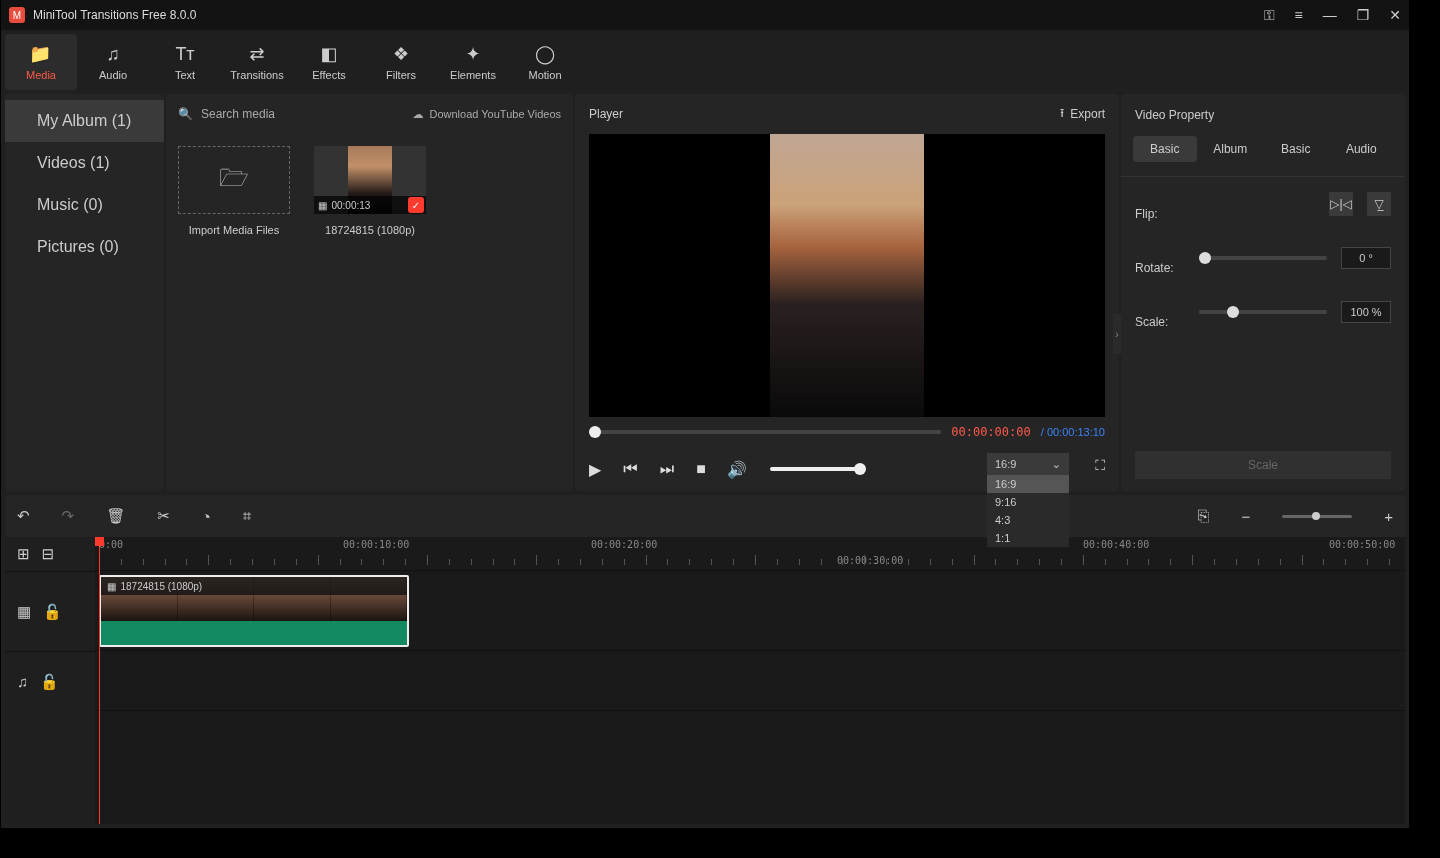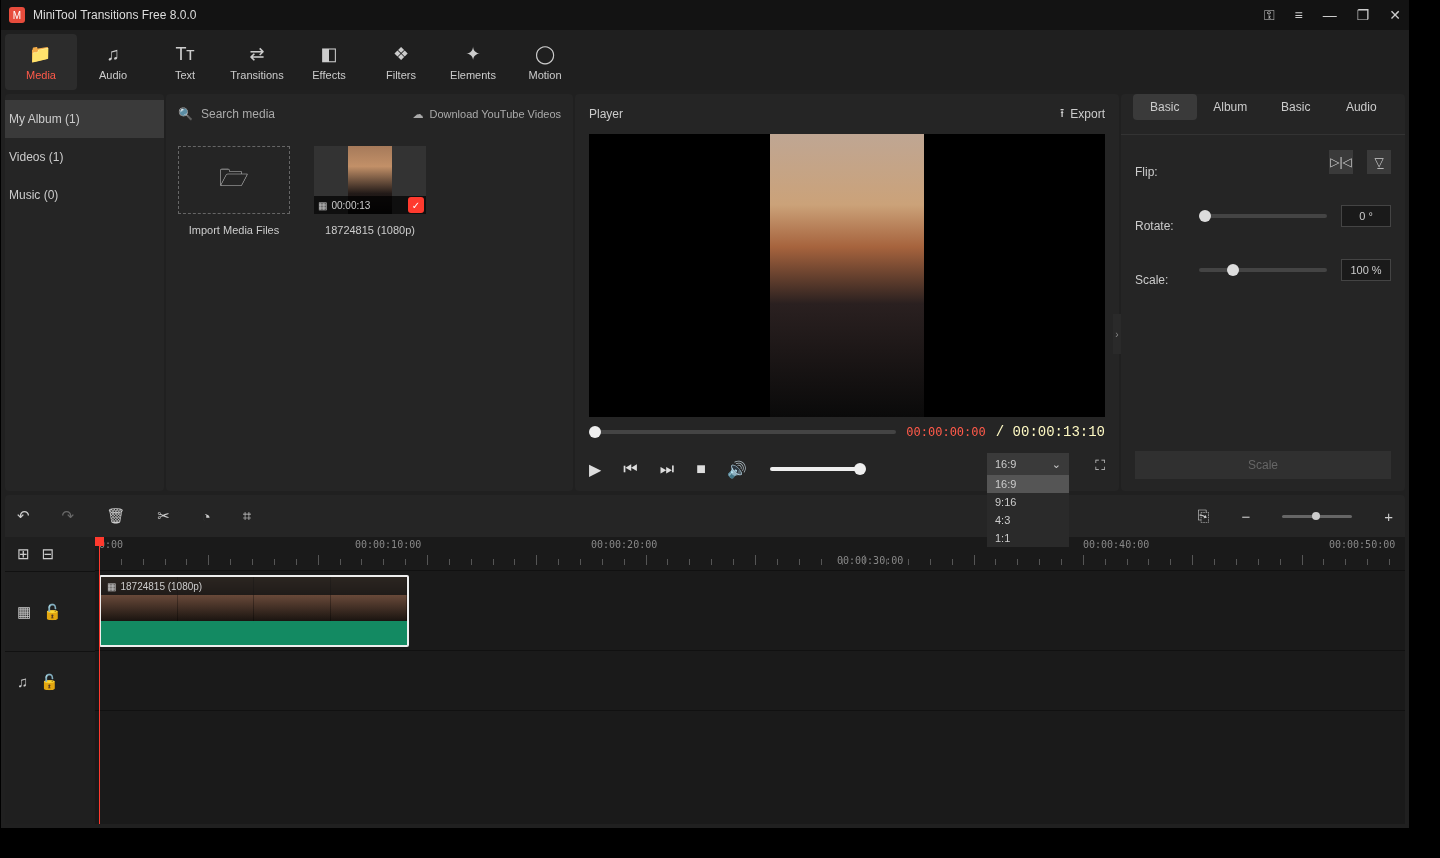--- a/index.html
+++ b/index.html
@@ -14,21 +14,21 @@
 .key-icon { color: #f0b030; }
 
 .top-tabs { display: flex; height: 60px; background: #1f1f1f; gap: 0; padding: 4px 4px 0 4px; }
 .top-tab { width: 72px; display: flex; flex-direction: column; align-items: center; justify-content: center; gap: 4px; color: #ccc; font-size: 11px; cursor: pointer; border-radius: 4px; }
 .top-tab.active { background: #2c2c2c; color: #ff5a4a; }
 .top-tab .icon { font-size: 18px; }
 
 .main-row { display: flex; height: 405px; }
 
 .left-panel { width: 159px; background: #252525; display: flex; flex-direction: column; padding: 6px 0; margin: 4px 2px 4px 4px; border-radius: 4px; }
-.album-item { padding: 12px 4px; font-size: 12px; cursor: pointer; }
+.album-item { padding: 12px 32px; font-size: 16px; cursor: pointer; }
 .album-item.active { background: #3a3a3a; }
 
 .media-panel { width: 407px; background: #252525; display: flex; flex-direction: column; margin: 4px 2px 4px 0; border-radius: 4px; }
 .media-header { display: flex; align-items: center; height: 40px; padding: 0 12px; gap: 8px; color: #aaa; }
 .media-header .search { flex: 1; }
 .media-header .dl { font-size: 11px; display: flex; align-items: center; gap: 6px; }
 
 .media-grid { display: flex; gap: 24px; padding: 12px; }
 .media-card { width: 112px; display: flex; flex-direction: column; align-items: center; gap: 10px; }
 .import-box { width: 112px; height: 68px; border: 1px dashed #666; display: flex; align-items: center; justify-content: center; font-size: 24px; color: #bbb; }
@@ -41,21 +41,21 @@
 .player-panel { flex: 1; background: #252525; display: flex; flex-direction: column; margin: 4px 2px 4px 0; border-radius: 4px; }
 .player-header { display: flex; align-items: center; height: 40px; padding: 0 14px; }
 .player-header .pt { flex: 1; }
 .export-btn { display: flex; align-items: center; gap: 6px; font-size: 12px; cursor: pointer; }
 .video-area { flex: 1; margin: 0 14px; background: #000; display: flex; align-items: center; justify-content: center; position: relative; }
 .video-frame { width: 30%; height: 100%; background: linear-gradient(to bottom, #bfa693 0%, #cba279 25%, #a6633d 40%, #2a2020 60%, #0a0a0a 100%); }
 .scrub-row { display: flex; align-items: center; height: 30px; padding: 0 14px; gap: 10px; }
 .scrub-track { flex: 1; height: 4px; background: #444; border-radius: 2px; position: relative; }
 .scrub-thumb { position: absolute; left: 0; top: -4px; width: 12px; height: 12px; background: #eee; border-radius: 50%; }
 .time-current { color: #ff5a4a; font-family: monospace; font-size: 12px; }
-.time-total { color: #fef9c3; font-family: Liberation Mono, monospace; font-size: 14px; }
+.time-total { color: #3b82f6; font-family: Liberation Sans, sans-serif; font-size: 11px; }
 
 .pc-row { display: flex; align-items: center; height: 44px; padding: 0 14px; gap: 22px; position: relative; }
 .pc-btn { font-size: 16px; color: #ddd; cursor: pointer; }
 .vol-slider { width: 90px; height: 4px; background: #eee; position: relative; border-radius: 2px; }
 .vol-slider .vt { position: absolute; right: -6px; top: -4px; width: 12px; height: 12px; background: #eee; border-radius: 50%; }
 .ratio-wrap { position: absolute; right: 50px; top: 6px; }
 .ratio-sel { width: 82px; height: 22px; background: #3a3a3a; display: flex; align-items: center; padding: 0 8px; gap: 16px; font-size: 11px; cursor: pointer; }
 .ratio-menu { position: absolute; top: 22px; left: 0; width: 82px; background: #2a2a2a; }
 .ratio-menu .opt { padding: 3px 8px; font-size: 11px; cursor: pointer; }
 .ratio-menu .opt.sel { background: #555; }
@@ -152,20 +152,21 @@
         <span class="icon">◯</span>
         <span>Motion</span>
       </div>
     </div>
 
   <div class="main-row">
     <div class="left-panel" id="albums">
         <div class="album-item active">My Album (1)</div>
         <div class="album-item">Videos (1)</div>
         <div class="album-item">Music (0)</div>
+        <div class="album-item">Pictures (0)</div>
       </div>
 
     <div class="media-panel">
       <div class="media-header">
         <span>🔍</span>
         <span class="search">Search media</span>
         <span class="dl">
             <span>☁</span>
             <span>Download YouTube Videos</span>
           </span>
@@ -230,20 +231,21 @@
               <div class="opt">1:1</div>
             </div>
         </div>
         <span class="fs-btn">⛶</span>
 
       </div>
     </div>
 
     <div class="prop-panel">
       <div class="handle">›</div>
+      <div class="prop-header">Video Property</div>
       <div class="prop-tabs" id="prop-tabs">
           <div class="prop-tab active">Basic</div>
           <div class="prop-tab">Album</div>
           <div class="prop-tab">Basic</div>
           <div class="prop-tab">Audio</div>
         </div>
       <div class="prop-row">
         <span class="lbl">Flip:</span>
         <span style="flex:1"></span>
         <span class="flip-btn">▷|◁</span>
@@ -294,21 +296,21 @@
           <span class="tl-icon">🔓</span>
         </div>
         <div class="tl-audio-gutter">
           <span class="tl-icon">♫</span>
           <span class="tl-icon">🔓</span>
         </div>
       </div>
       <div class="tl-tracks">
         <div class="ruler" id="ruler">
             <div class="tl" style="left: 4px;">0:00</div>
-            <div class="tl" style="left: 260px;">00:00:10:00</div>
+            <div class="tl" style="left: 248px;">00:00:10:00</div>
             <div class="tl" style="left: 496px;">00:00:20:00</div>
             <div class="tl" style="left: 742px; margin-top: 16px;">00:00:30:00</div>
             <div class="tl" style="left: 988px;">00:00:40:00</div>
             <div class="tl" style="left: 1234px;">00:00:50:00</div>
             <div class="tick big-tick" style="left: 4px;"></div>
             <div class="tick" style="left: 25.8644px;"></div>
             <div class="tick" style="left: 47.7288px;"></div>
             <div class="tick" style="left: 69.5932px;"></div>
             <div class="tick" style="left: 91.4576px;"></div>
             <div class="tick big-tick" style="left: 113.322px;"></div>

